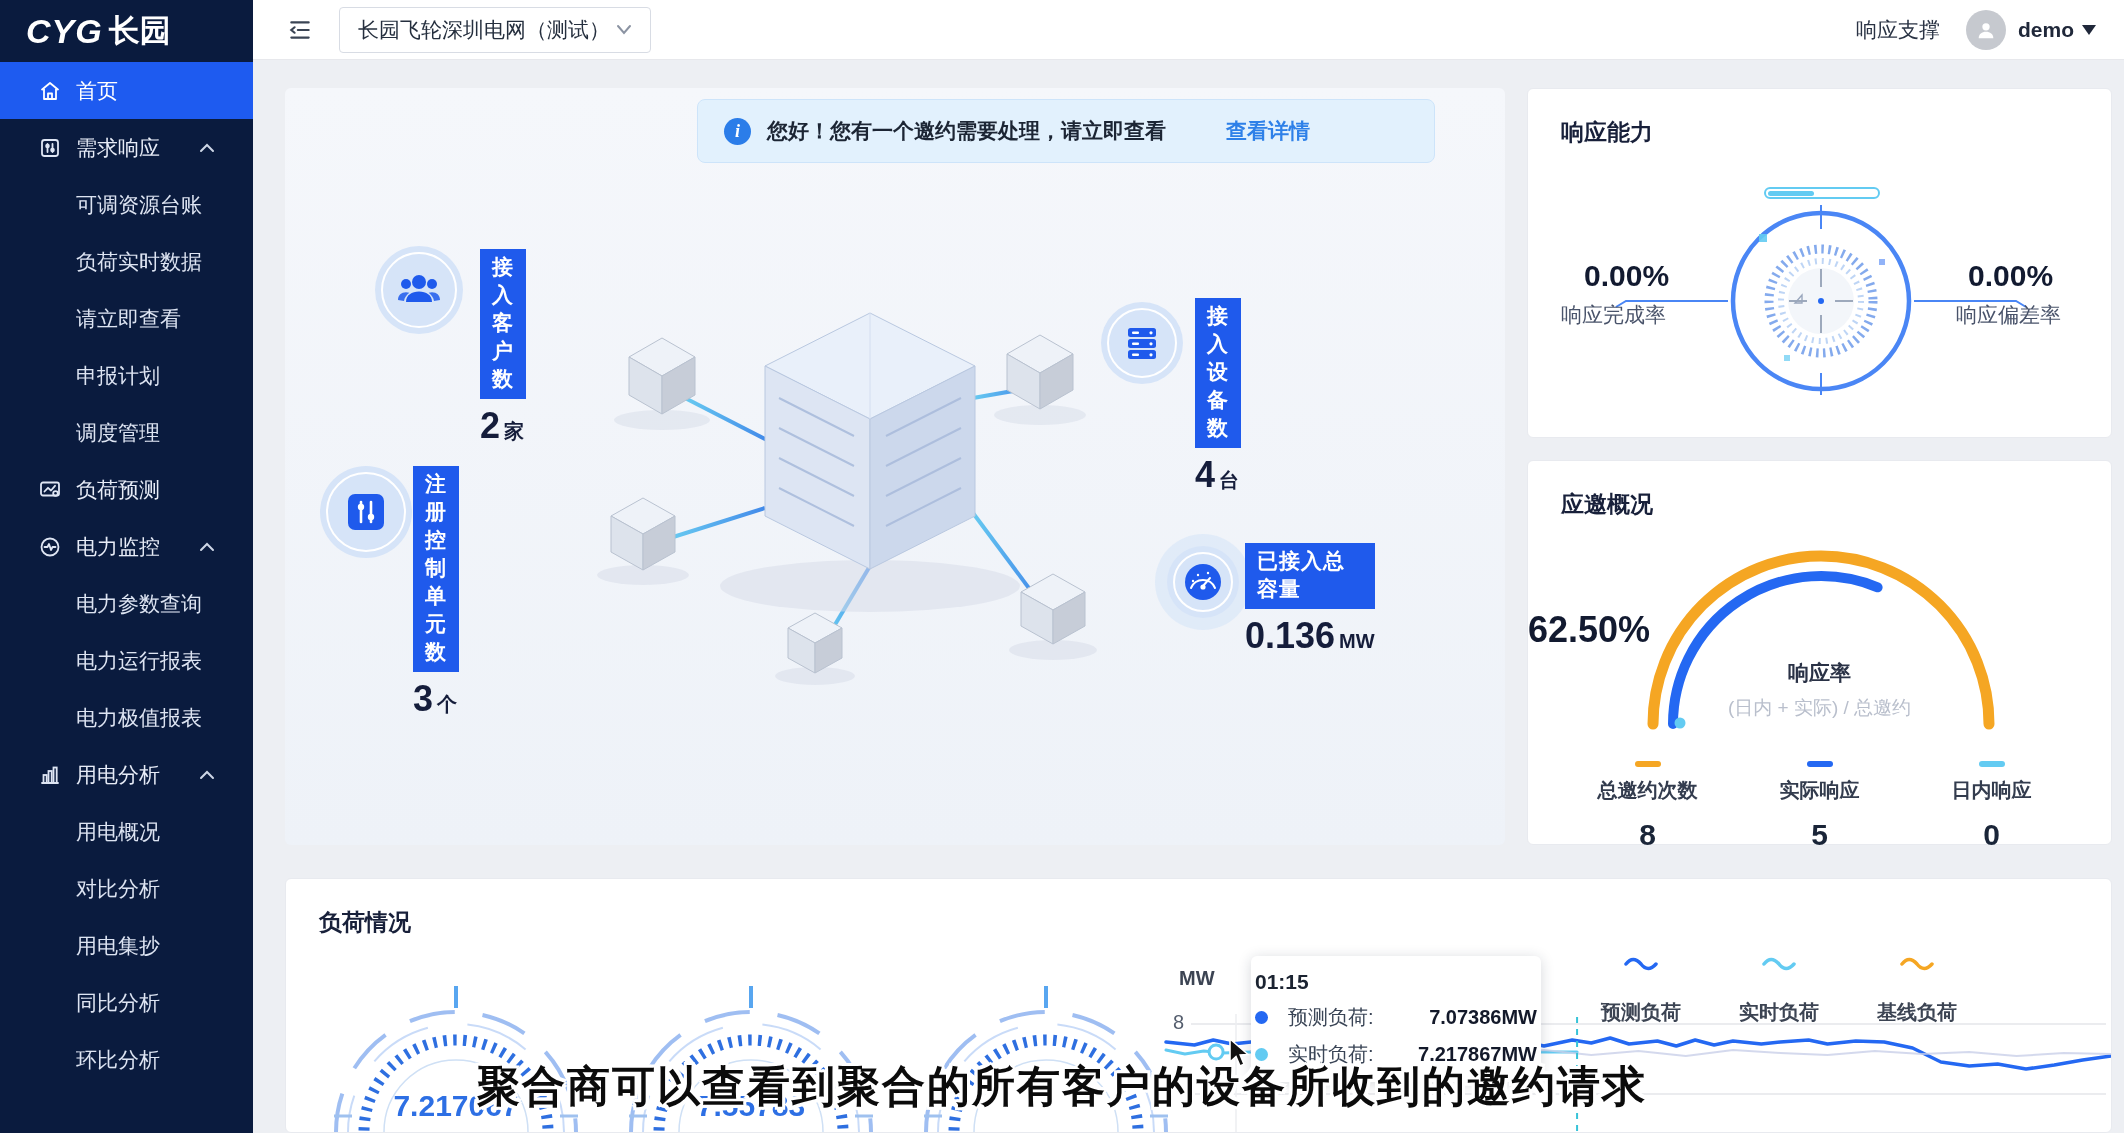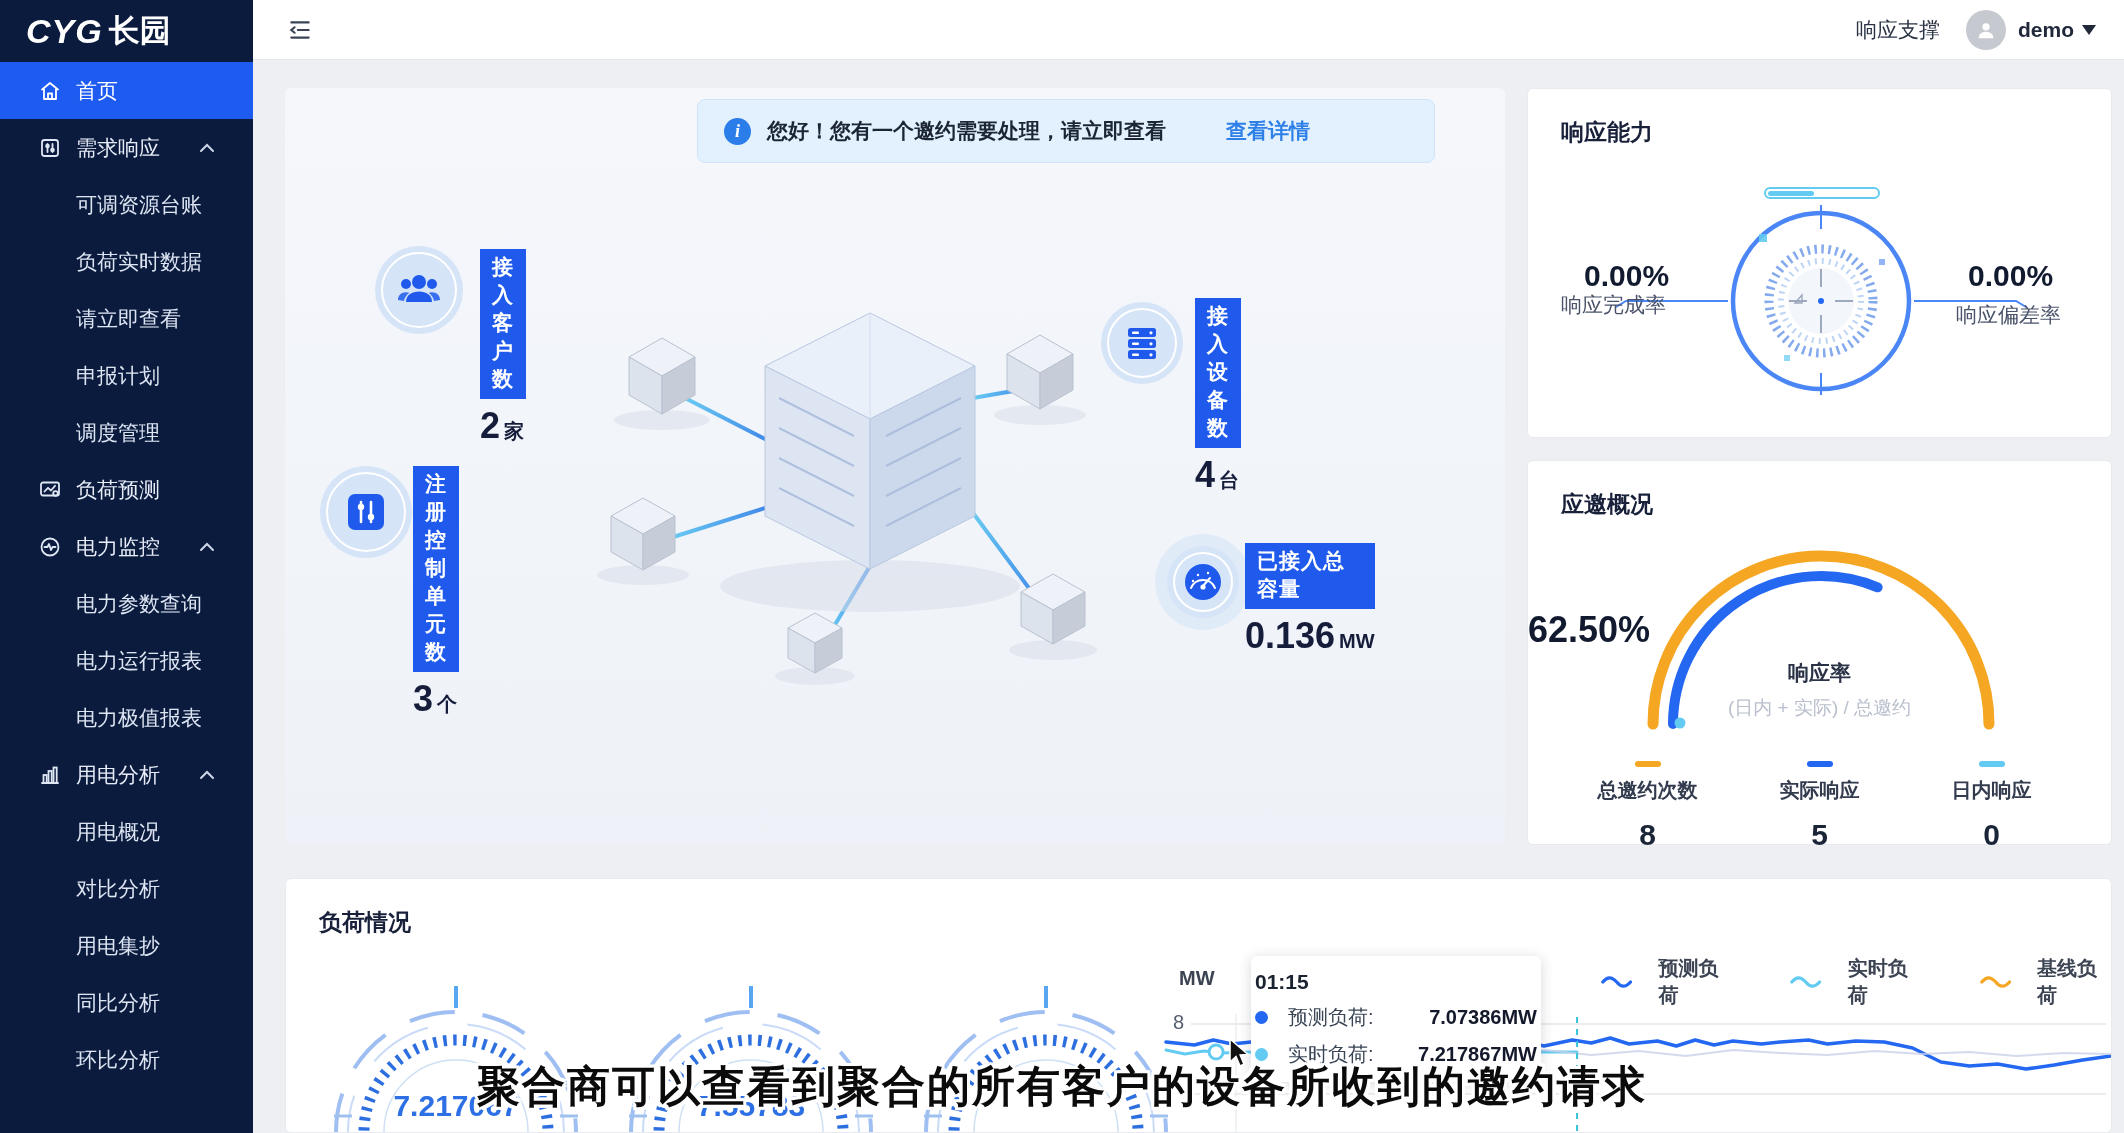--- a/index.html
+++ b/index.html
@@ -86,21 +86,21 @@
   .inv-item .row1 { display:flex; align-items:center; justify-content:center; gap:10px;flex-direction:column; }
   .inv-swatch { width:26px; height:6px; border-radius:3px; display:inline-block; }
   .inv-lab { font-size:20px; font-weight:600; color:#333c4e; }
   .inv-val { margin-top:14px; font-size:30px; font-weight:700; color:#1a2538; }
 
   
   .mw-label { position:absolute; left:893px; top:88px; font-size:20px; font-weight:700; color:#3c4453; }
   .ytick-8  { position:absolute; left:878px; top:132px; width:20px; text-align:right;
     font-size:20px; color:#555e6e; }
   .chart-legend { position:absolute; left:1315px; top:76px; display:flex; gap:58px; }
-  .cl-item { display:flex; align-items:center; gap:26px; cursor:pointer; }
+  .cl-item { display:flex; align-items:center; gap:26px; cursor:pointer;flex-direction:column; }
   .cl-item span { font-size:20px; font-weight:600; color:#3c4453; }
   .tooltip { position:absolute; left:965px; top:77px; width:290px; height:126px;
     background:#fff; border-radius:6px; box-shadow:0 2px 14px rgba(30,40,60,.18);
     padding:14px 4px; z-index:6; }
   .tt-time { font-size:21px; font-weight:700; color:#1b2331; }
   .tt-row { display:flex; align-items:center; margin-top:10px; }
   .tt-dot { width:13px; height:13px; border-radius:50%; flex:0 0 13px; }
   .tt-lab { font-size:20px; color:#3a4556; margin-left:20px; }
   .tt-val { margin-left:auto; font-size:20px; font-weight:800; color:#13192a; }
   .gauge { position:absolute; width:260px; height:168px; }
@@ -234,20 +234,26 @@
         </li>
       </ul>
   </aside>
 
   <header class="header">
     <span class="collapse-btn">
       <svg width="26" height="26" viewBox="0 0 24 24" fill="none" stroke="#3a4454" stroke-width="2" stroke-linecap="round">
         <path d="M4 5 H20 M10 12 H20 M4 19 H20 M7 9.5 L4 12 L7 14.5"></path>
       </svg>
     </span>
+    <div class="org-select">
+      <span>长园飞轮深圳电网（测试）</span>
+      <svg width="16" height="12" viewBox="0 0 16 12" fill="none" stroke="#8b93a2" stroke-width="2" stroke-linecap="round">
+          <path d="M2 2 L8 9 L14 2"></path>
+        </svg>
+    </div>
     <div class="hdr-right">
       <span class="support">响应支撑</span>
       <span class="avatar">
         <svg width="22" height="22" viewBox="0 0 24 24" fill="#fff">
             <circle cx="12" cy="8.5" r="4"></circle>
             <path d="M4 21c0-4.4 3.6-7 8-7s8 2.6 8 7z"></path>
           </svg>
       </span>
       <span class="username">demo</span>
       <svg width="14" height="10" viewBox="0 0 14 10" fill="#20283a">
@@ -438,21 +444,21 @@
         <line x1="293" y1="180" x2="293" y2="198"></line>
           <line x1="293" y1="226" x2="293" y2="244"></line>
       </g>
       <path d="M274 206 l-7 8 h7 z" fill="none" stroke="#9aa7bd" stroke-width="1.4"></path>
       <circle cx="293" cy="212" r="3" fill="#2468F2"></circle>
       <rect x="231" y="145" width="8" height="8" fill="#63CBF2" opacity="0.9"></rect>
       <rect x="351" y="170" width="6" height="6" fill="#2468F2" opacity="0.5"></rect>
       <rect x="256" y="266" width="6" height="6" fill="#63CBF2" opacity="0.7"></rect>
     </svg>
     <span class="rc-val" style="left:56px;top:170px">0.00%</span>
-    <span class="rc-lab" style="left:33px;top:202px">响应完成率</span>
+    <span class="rc-lab" style="left:33px;top:212px">响应完成率</span>
     <span class="rc-val" style="left:440px;top:170px">0.00%</span>
     <span class="rc-lab" style="left:428px;top:212px">响应偏差率</span>
   </section>
 
   <section class="card card-inv">
     <span class="card-title">应邀概况</span>
     <svg class="abs" style="left:0;top:0" width="585" height="385" viewBox="0 0 585 385">
       <path d="M125 263 A168 168 0 0 1 461 263" fill="none" stroke="#F5A623" stroke-width="11" stroke-linecap="round"></path>
       <path id="inv-blue-arc" d="M 145 263 A 148 148 0 0 1 349.6 126.3" fill="none" stroke="#2468F2" stroke-width="10" stroke-linecap="round"></path>
       <circle cx="152" cy="262" r="5.5" fill="#63CBF2"></circle>

